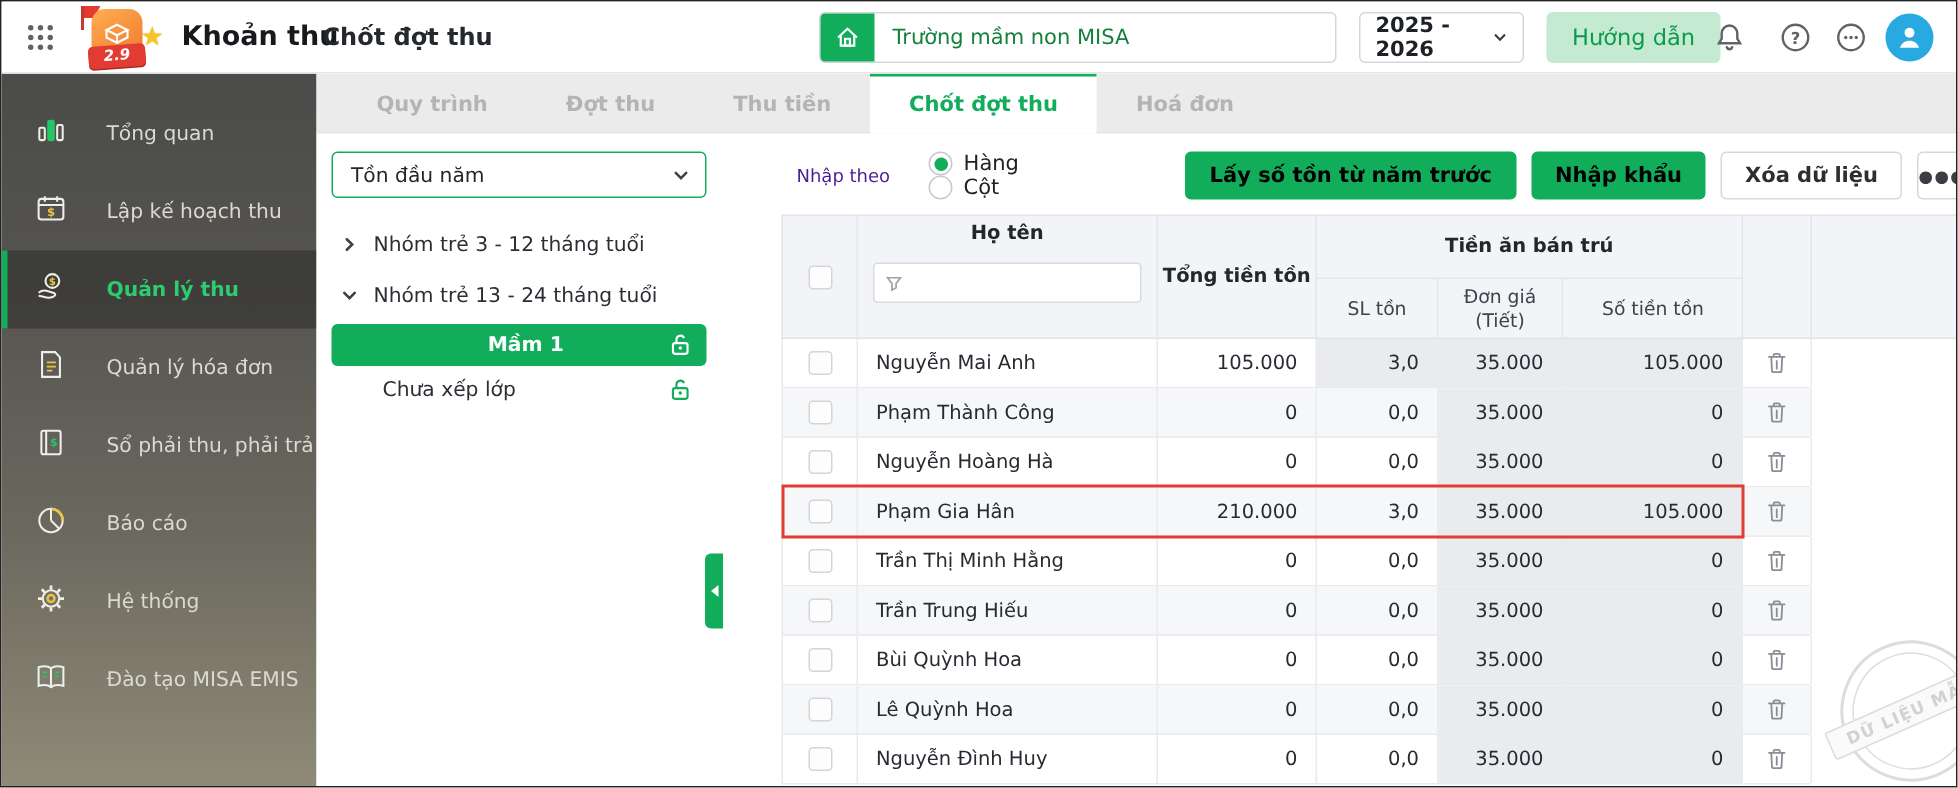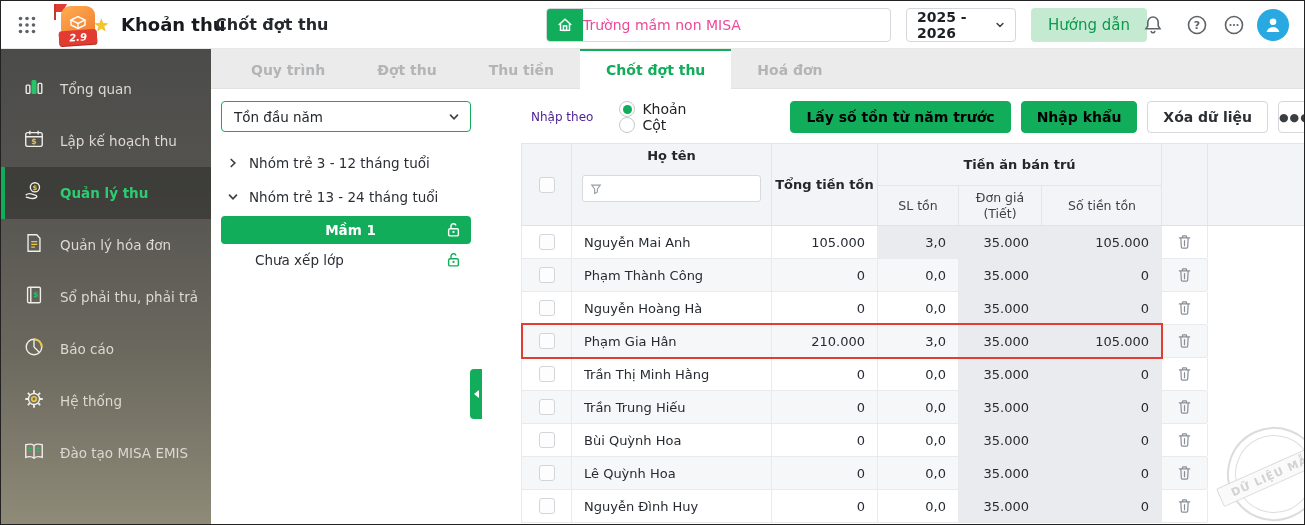--- a/index.html
+++ b/index.html
@@ -17,34 +17,34 @@
   .logo-flag { position:absolute; left:7px; top:1px; width:11px; height:8px; background:#e23b32; clip-path:polygon(0 0,100% 0,80% 50%,100% 100%,0 100%); }
   .logo-star { position:absolute; right:2px; top:12px; color:#f5c528; font-size:17px; text-shadow:0 0 1px #d69a00; }
   .logo-ribbon { position:absolute; left:10px; bottom:2px; width:38px; height:15px; background:#e23b32; border-radius:3px;
                  color:#fff; font-size:10px; font-weight:bold; font-style:italic; display:flex; align-items:center; justify-content:center;
                  transform:rotate(-4deg); box-shadow:0 1px 0 #b02a22; }
   .app-title { position:absolute; left:120px; top:13px; font-size:18px; font-weight:700; color:#17191c; }
   .page-title { position:absolute; left:214px; top:14px; font-size:16px; font-weight:600; color:#25282c; }
   .school-search { position:absolute; left:545px; top:7px; width:345px; height:34px; border:1px solid #d4d7db; border-radius:4px;
                    display:flex; align-items:center; background:#fff; cursor:pointer; }
   .school-search .home-btn { width:36px; height:32px; background:#12ad5b; border-radius:3px 0 0 3px; display:flex; align-items:center; justify-content:center; }
-  .school-search .school-name { padding-left:0; font-size:14px; color:#ec4899; }
+  .school-search .school-name { padding-left:12px; font-size:14px; color:#15803d; }
   .year-select { position:absolute; left:905px; top:7px; width:110px; height:34px; border:1px solid #d4d7db; border-radius:4px;
                  display:flex; align-items:center; justify-content:space-between; padding:0 10px; cursor:pointer; }
   .year-select .yr { font-size:14px; font-weight:700; color:#1d2126; }
   .help-btn { position:absolute; left:1030px; top:7px; height:34px; padding:0 17px; background:#c5ead2; border:none; border-radius:4px;
               color:#0c9a4e; font-size:15px; font-weight:400; cursor:pointer; font-family:inherit; }
   .top-icon { position:absolute; top:12px; width:24px; height:24px; cursor:pointer; }
   .avatar { position:absolute; left:1256px; top:8px; width:32px; height:32px; border-radius:50%; background:#29a9e1;
             display:flex; align-items:center; justify-content:center; cursor:pointer; }
 
   
   .body-row { display:flex; height:477px; }
   .sidebar { width:210px; height:100%; background:linear-gradient(180deg,#4b4b49 0%,#555450 30%,#6c695f 65%,#8f8b78 100%); padding-top:14px; flex:none; }
-  .side-item { height:52px; display:flex; align-items:center; padding-left:18px; gap:15px; cursor:pointer; border-left:4px solid transparent; }
+  .side-item { height:52px; display:flex; align-items:center; padding-left:18px; gap:26px; cursor:pointer; border-left:4px solid transparent; }
   .side-item .lbl { font-size:13.5px; color:#dbd9d1; }
   .side-item.active { background:rgba(20,20,18,0.35); border-left:4px solid #12ad5b; }
   .side-item.active .lbl { color:#2ecc71; font-weight:700; }
   .content { flex:1; display:flex; flex-direction:column; position:relative; }
 
   
   .tabbar { height:40px; background:#ebebeb; display:flex; padding-left:14px; border-bottom:1px solid #e2e2e2; }
   .tab { height:40px; padding:0 26px; display:flex; align-items:center; font-size:14px; font-weight:700; color:#b3b4b6; cursor:pointer; border-top:2px solid transparent; }
   .tab.active { background:#fff; color:#12ad5b; border-top:2px solid #12ad5b; margin-bottom:-1px; }
 
@@ -330,21 +330,21 @@
         <div class="collapse-handle">
             <span class="tri"></span>
           </div>
 
         <div class="main-panel">
           <div class="toolbar">
             <span class="mode-label">Nhập theo</span>
             <span id="radios">
                 <span class="radio-opt sel">
        <span class="circle"></span>
-       <span class="rlbl">Khoản</span>
+       <span class="rlbl">Hàng</span>
      </span>
                 <span class="radio-opt">
        <span class="circle"></span>
        <span class="rlbl">Cột</span>
      </span>
               </span>
             <span class="tb-spacer"></span>
             <button class="btn green">Lấy số tồn từ năm trước</button>
             <button class="btn green">Nhập khẩu</button>
             <button class="btn white">Xóa dữ liệu</button>

